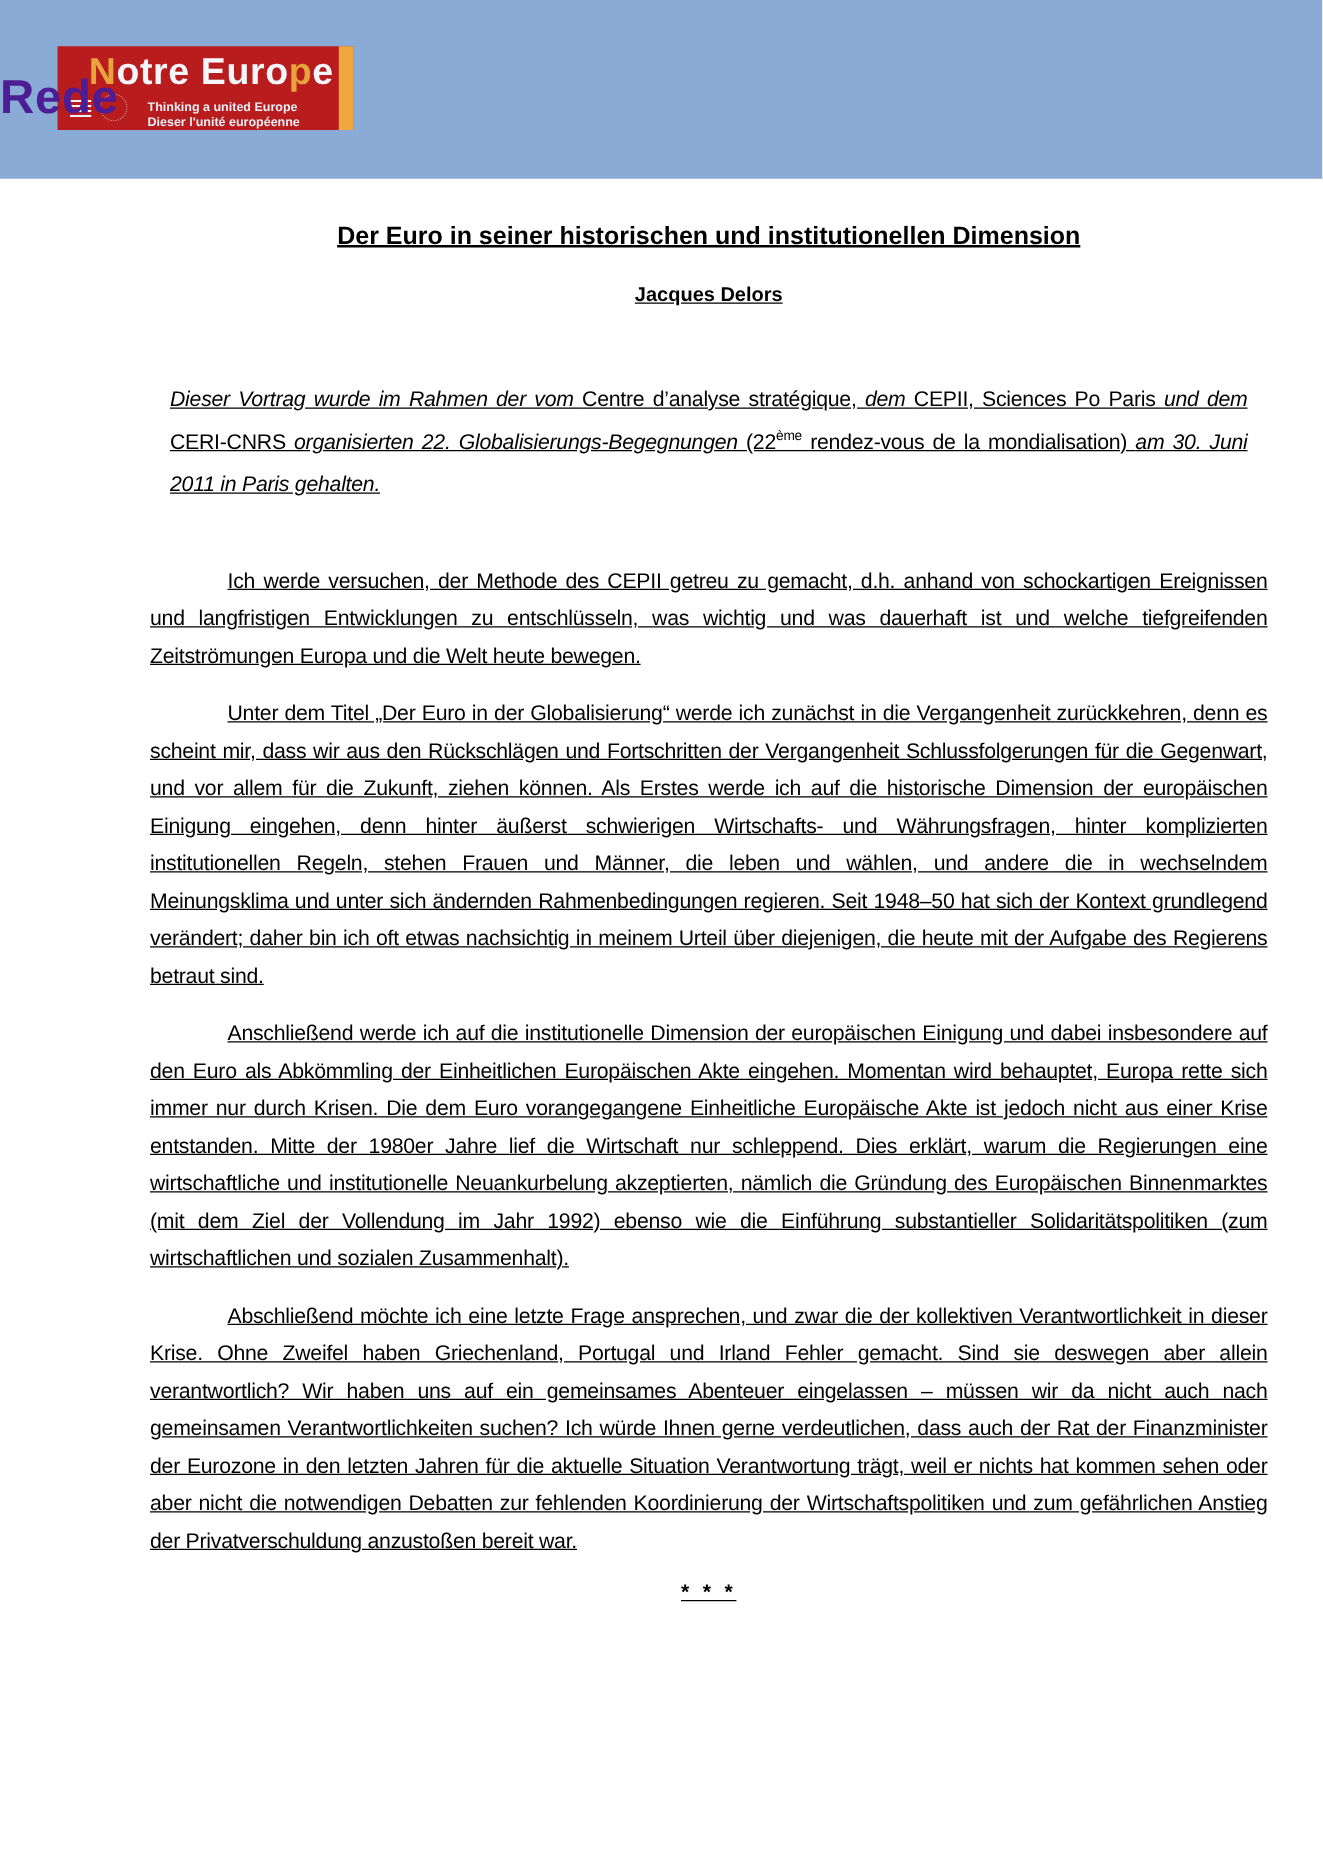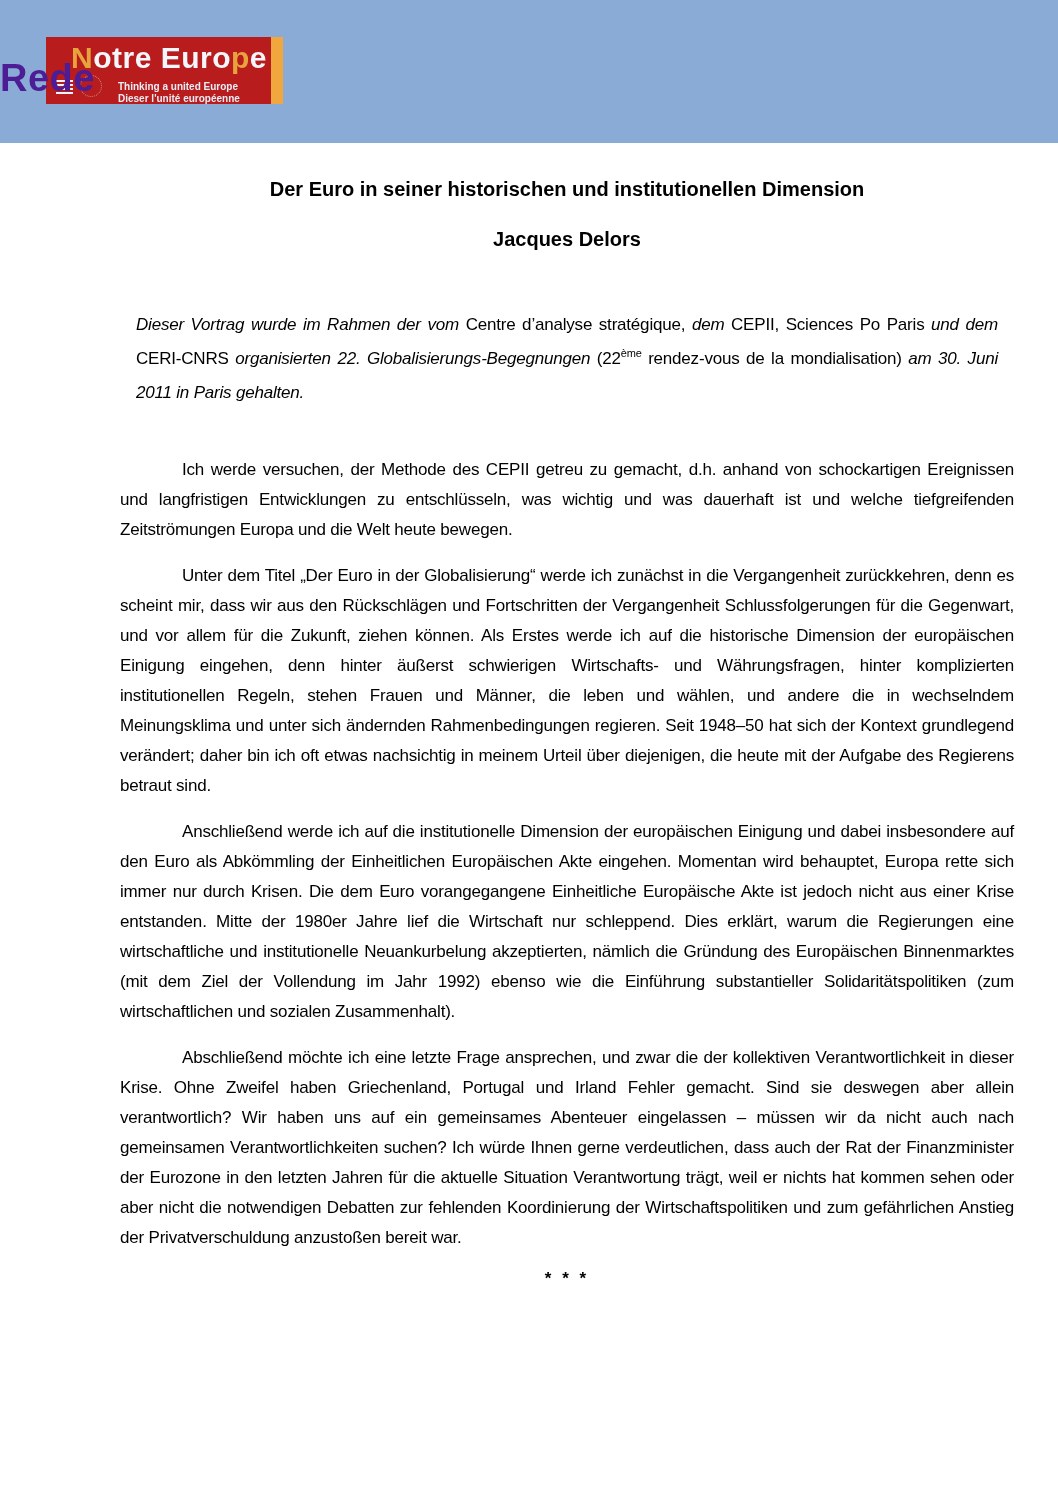--- a/index.html
+++ b/index.html
@@ -26,23 +26,23 @@
   }
   .stars-circle-icon{
     position:absolute;left:34px;bottom:7px;width:20px;height:20px;border-radius:50%;
     border:1px dotted rgba(223,232,245,.55);
   }
   .header-title{
     position:absolute;left:0;right:0;top:57px;margin:0;text-align:left;
     font-size:38px;font-weight:bold;color:#4c1d95;letter-spacing:.5px;
   }
   
-  .content{padding:35px 44px 0 120px;}
+  .content{padding:35px 44px 0 120px;text-decoration:underline;}
   .doc-title{margin:0;text-align:center;font-size:20px;font-weight:bold;}
-  .doc-author{margin:27px 0 0;text-align:center;font-size:20px;font-weight:bold;}
+  .doc-author{margin:27px 0 0;text-align:center;font-size:16px;font-weight:bold;}
   .intro{
     margin:57px 16px 0;font-size:17px;line-height:34px;text-align:justify;
     letter-spacing:-0.2px;
   }
   .intro .it{font-style:italic;}
   .intro sup{font-size:11px;line-height:0;}
   .paragraphs{margin-top:45px;}
   .paragraphs p{
     margin:0 0 16px;text-indent:62px;font-size:17px;line-height:30px;
     text-align:justify;letter-spacing:-0.2px;

